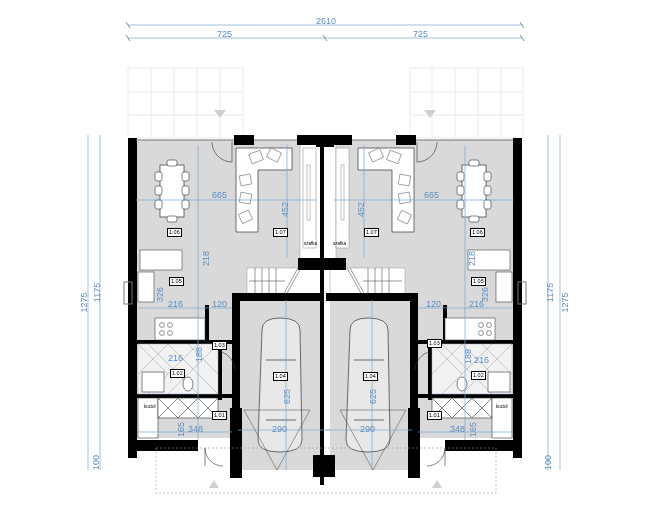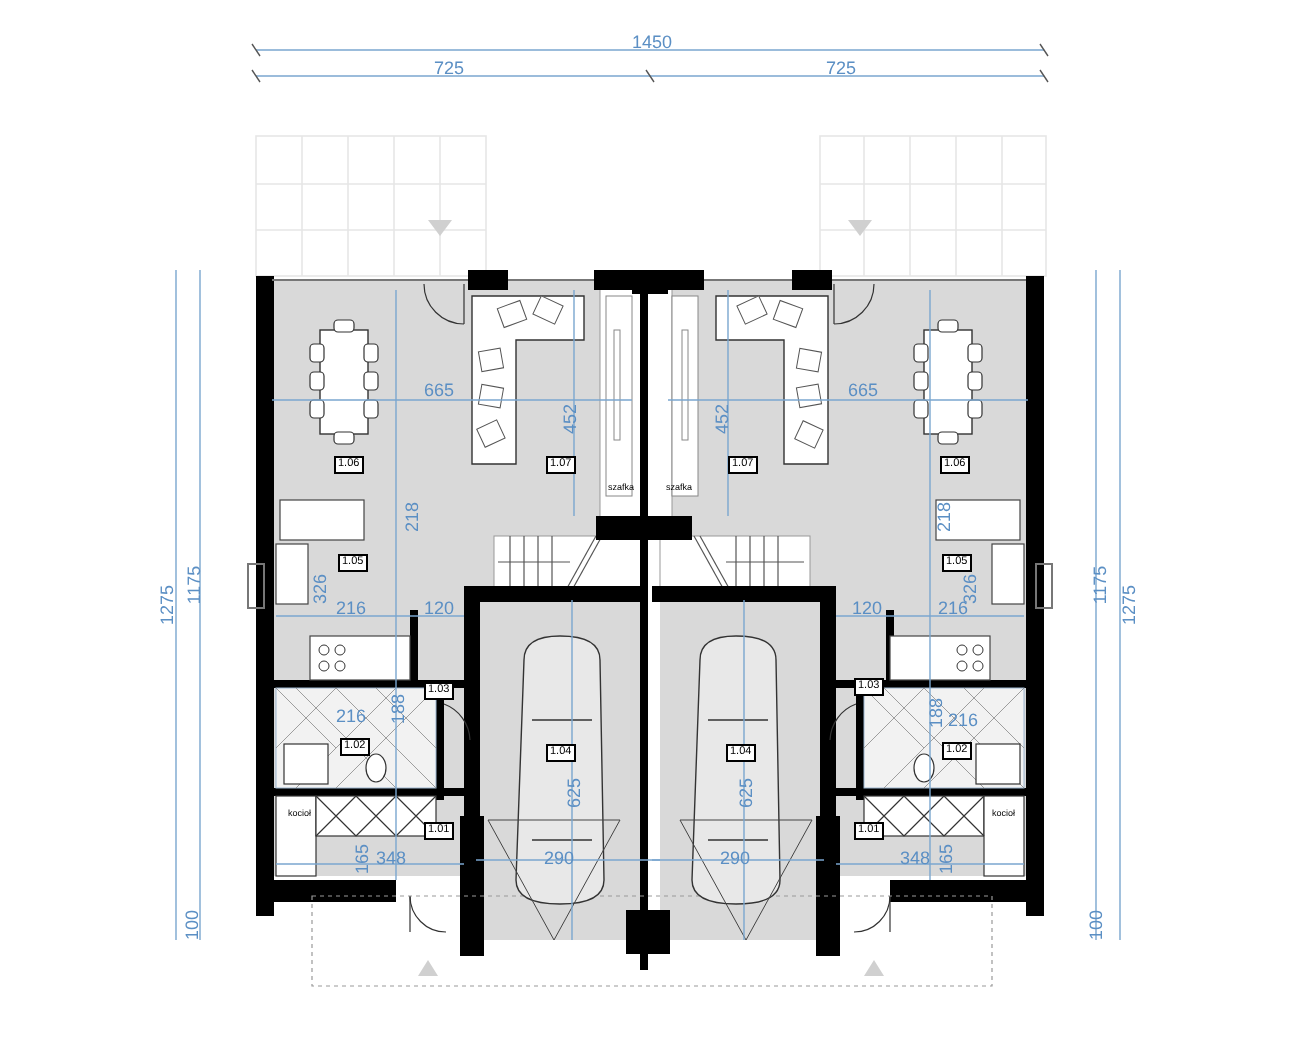--- a/index.html
+++ b/index.html
@@ -256,21 +256,21 @@
   </g>
   <g stroke="#555" stroke-width="0.7">
     <line x1="126" y1="22" x2="130" y2="28"></line>
       <line x1="520" y1="22" x2="524" y2="28"></line>
     <line x1="126" y1="35" x2="130" y2="41"></line>
       <line x1="323" y1="35" x2="327" y2="41"></line>
       <line x1="520" y1="35" x2="524" y2="41"></line>
   </g>
 </svg>
 
-<div class="dimtxt" style="left:316px;top:17px;">1450</div>
+<div class="dimtxt" style="left:316px;top:17px;">2610</div>
 <div class="dimtxt" style="left:217px;top:30px;">725</div>
 <div class="dimtxt" style="left:413px;top:30px;">725</div>
 <div class="dimtxt v" style="left:74px;top:298px;">1275</div>
 <div class="dimtxt v" style="left:88px;top:288px;">1175</div>
 <div class="dimtxt v" style="left:89px;top:458px;">100</div>
 <div class="dimtxt v" style="left:541px;top:288px;">1175</div>
 <div class="dimtxt v" style="left:555px;top:298px;">1275</div>
 <div class="dimtxt v" style="left:541px;top:458px;">100</div>
 
 <div class="dimtxt" style="left:212px;top:191px;">665</div>

